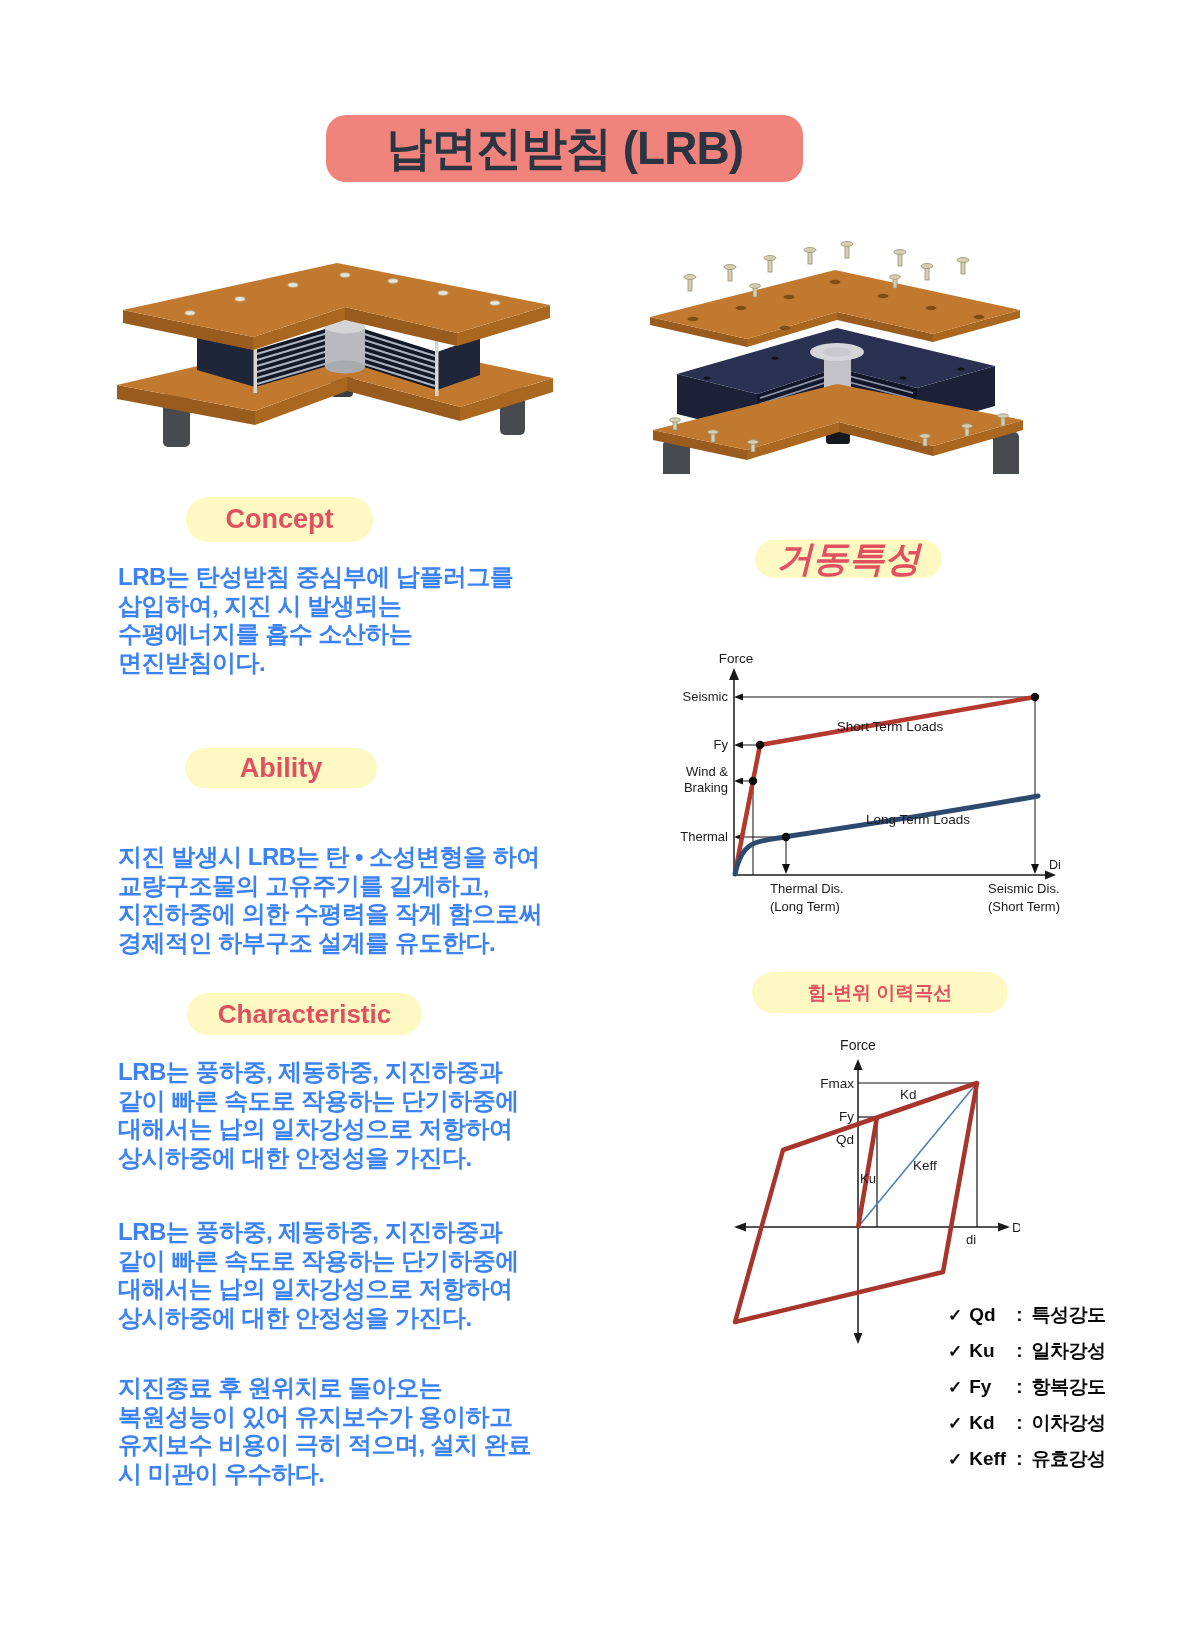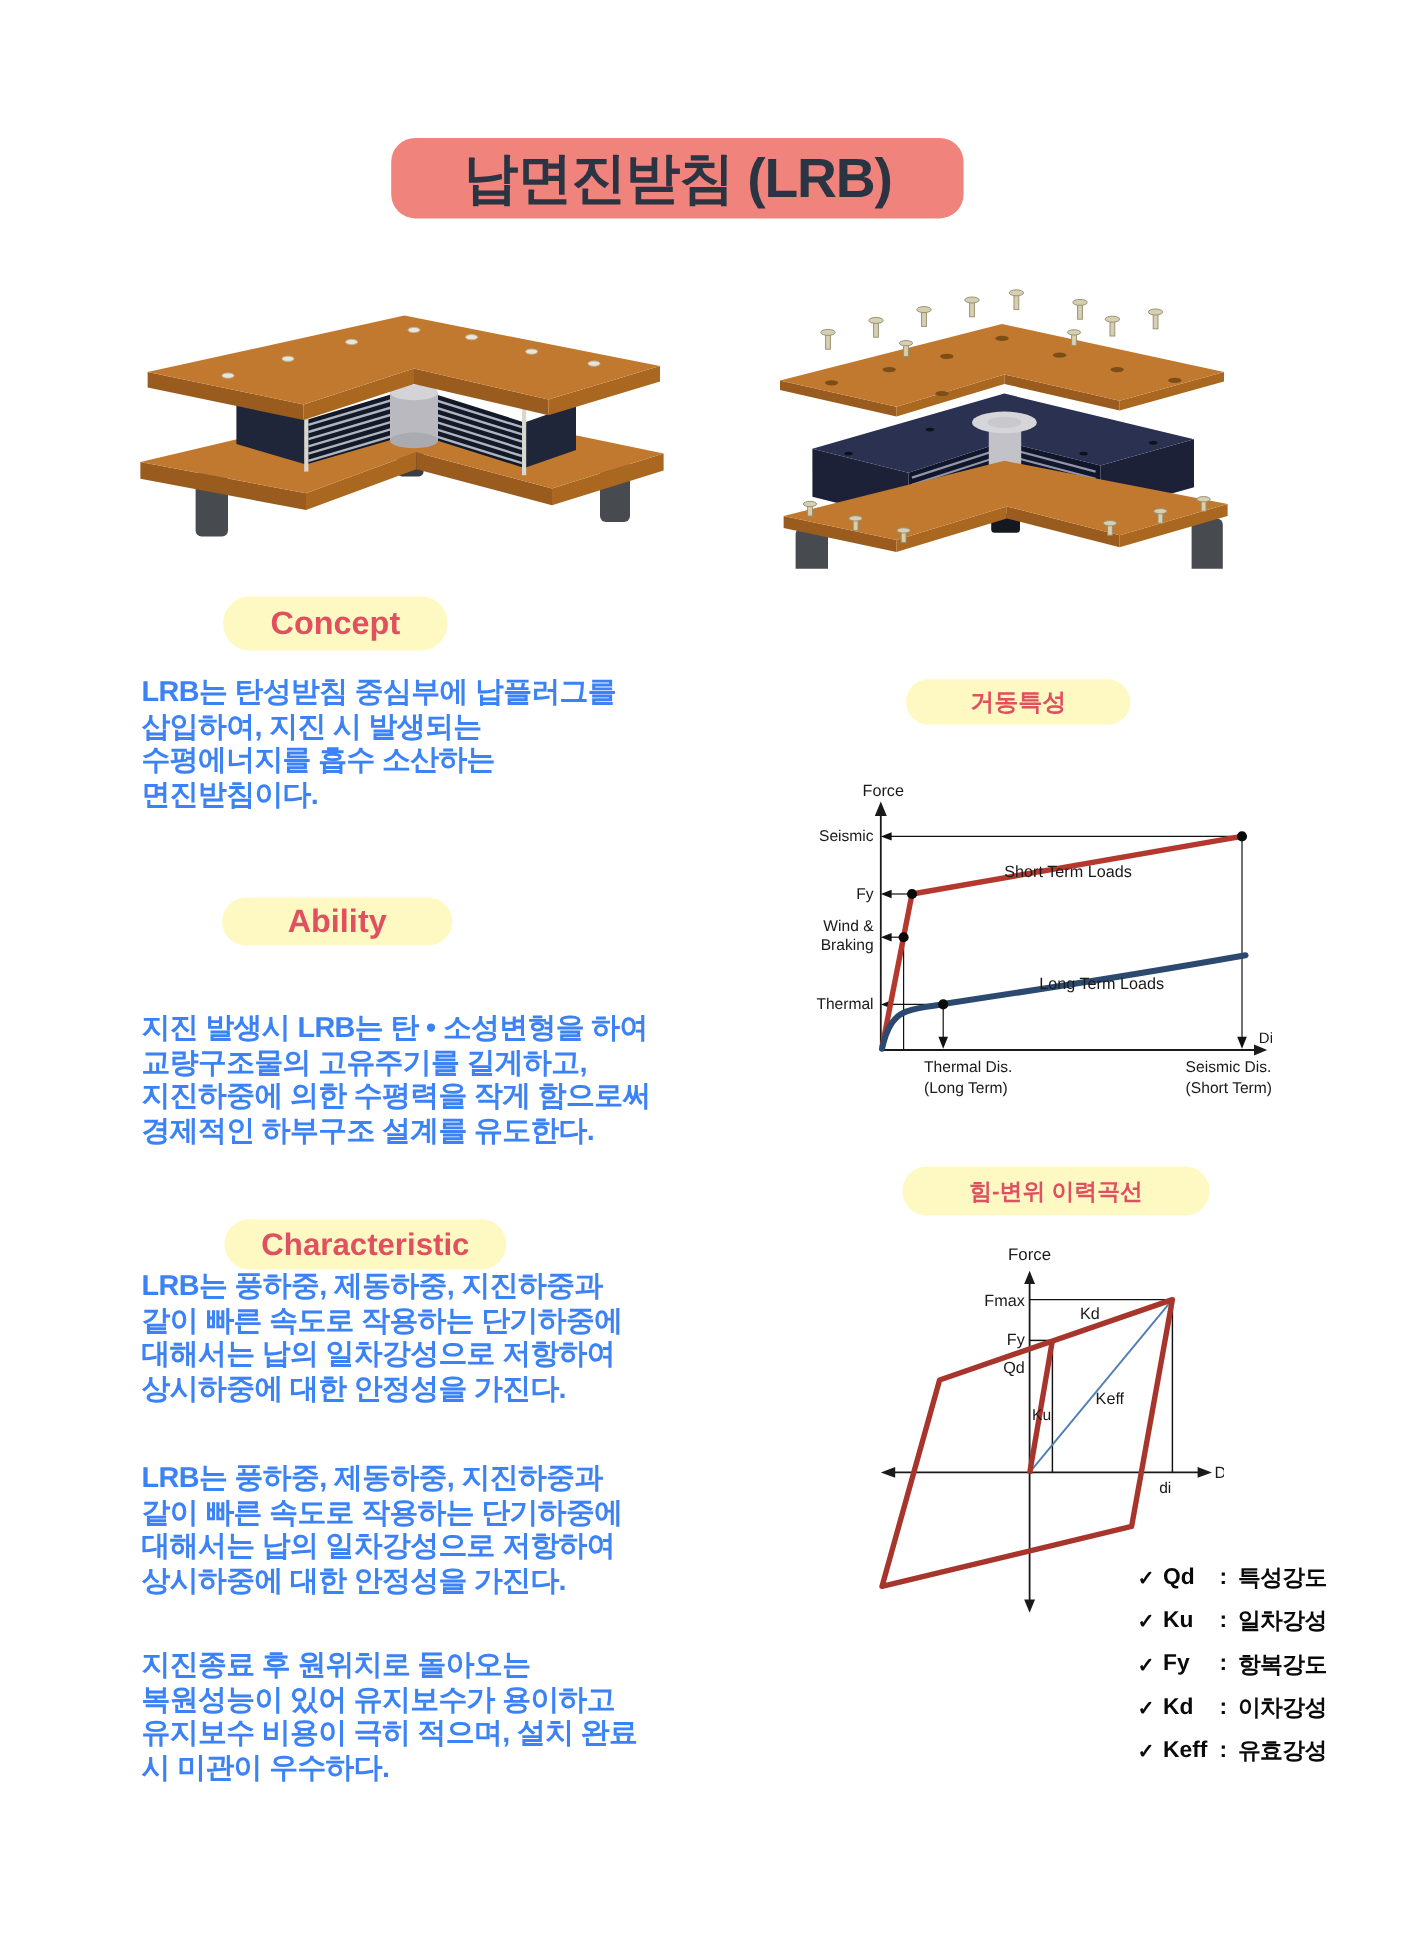--- a/index.html
+++ b/index.html
@@ -14,22 +14,22 @@
   }
   .title-box span{
     font-size:46px;font-weight:bold;color:#2b3442;letter-spacing:-1px;
   }
   .pill{
     position:absolute;background:#fef9c3;color:#e0505f;font-weight:bold;
     display:flex;align-items:center;justify-content:center;border-radius:22px;
   }
   .pill-concept{left:186px;top:497px;width:187px;height:45px;font-size:27px;}
   .pill-ability{left:185px;top:748px;width:192px;height:40px;font-size:27px;}
-  .pill-characteristic{left:187px;top:1016px;width:235px;height:42px;font-size:26px;}
-  .pill-behavior{left:755px;top:566px;width:187px;height:38px;font-size:20px;}
+  .pill-characteristic{left:187px;top:993px;width:235px;height:42px;font-size:26px;}
+  .pill-behavior{left:755px;top:540px;width:187px;height:38px;font-size:36px;font-style:italic;}
   .pill-hysteresis{left:752px;top:972px;width:256px;height:41px;font-size:19px;}
   .body-text{
     position:absolute;left:118px;width:515px;white-space:pre-line;
     font-weight:bold;font-size:24px;line-height:28.5px;color:#3b82f6;
     letter-spacing:-0.5px;
   }
   .bt-concept{top:563px;}
   .bt-ability{top:815px;margin-top:28px;}
   .bt-char1{top:1058px;}
   .bt-char2{top:1218px;}

